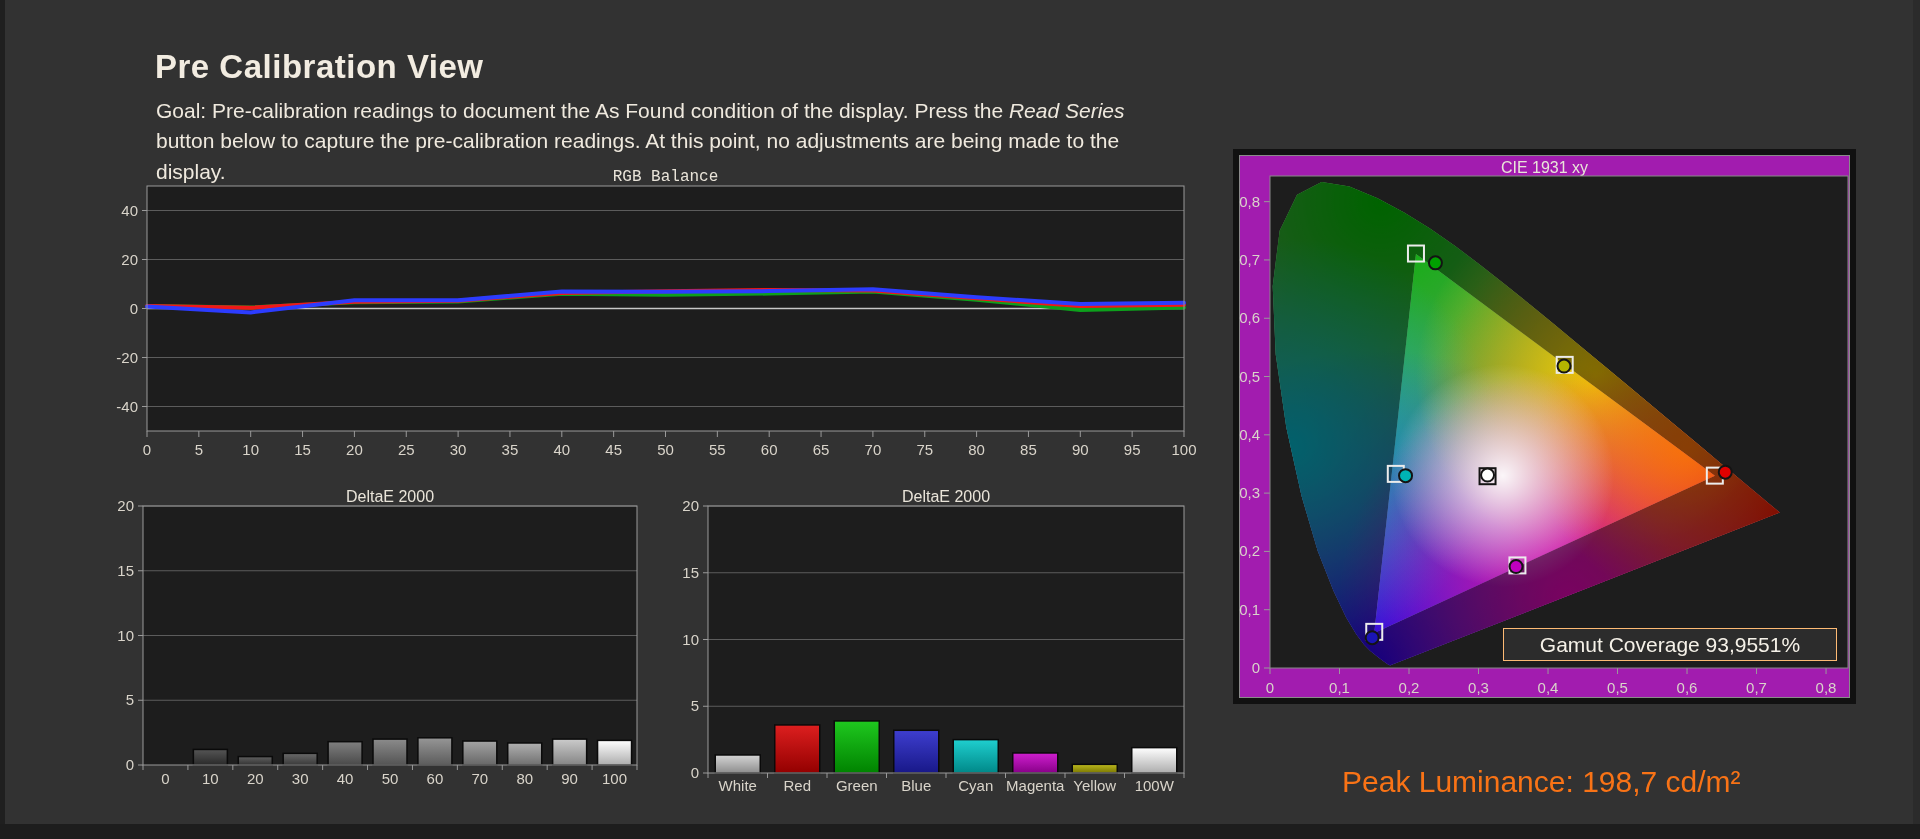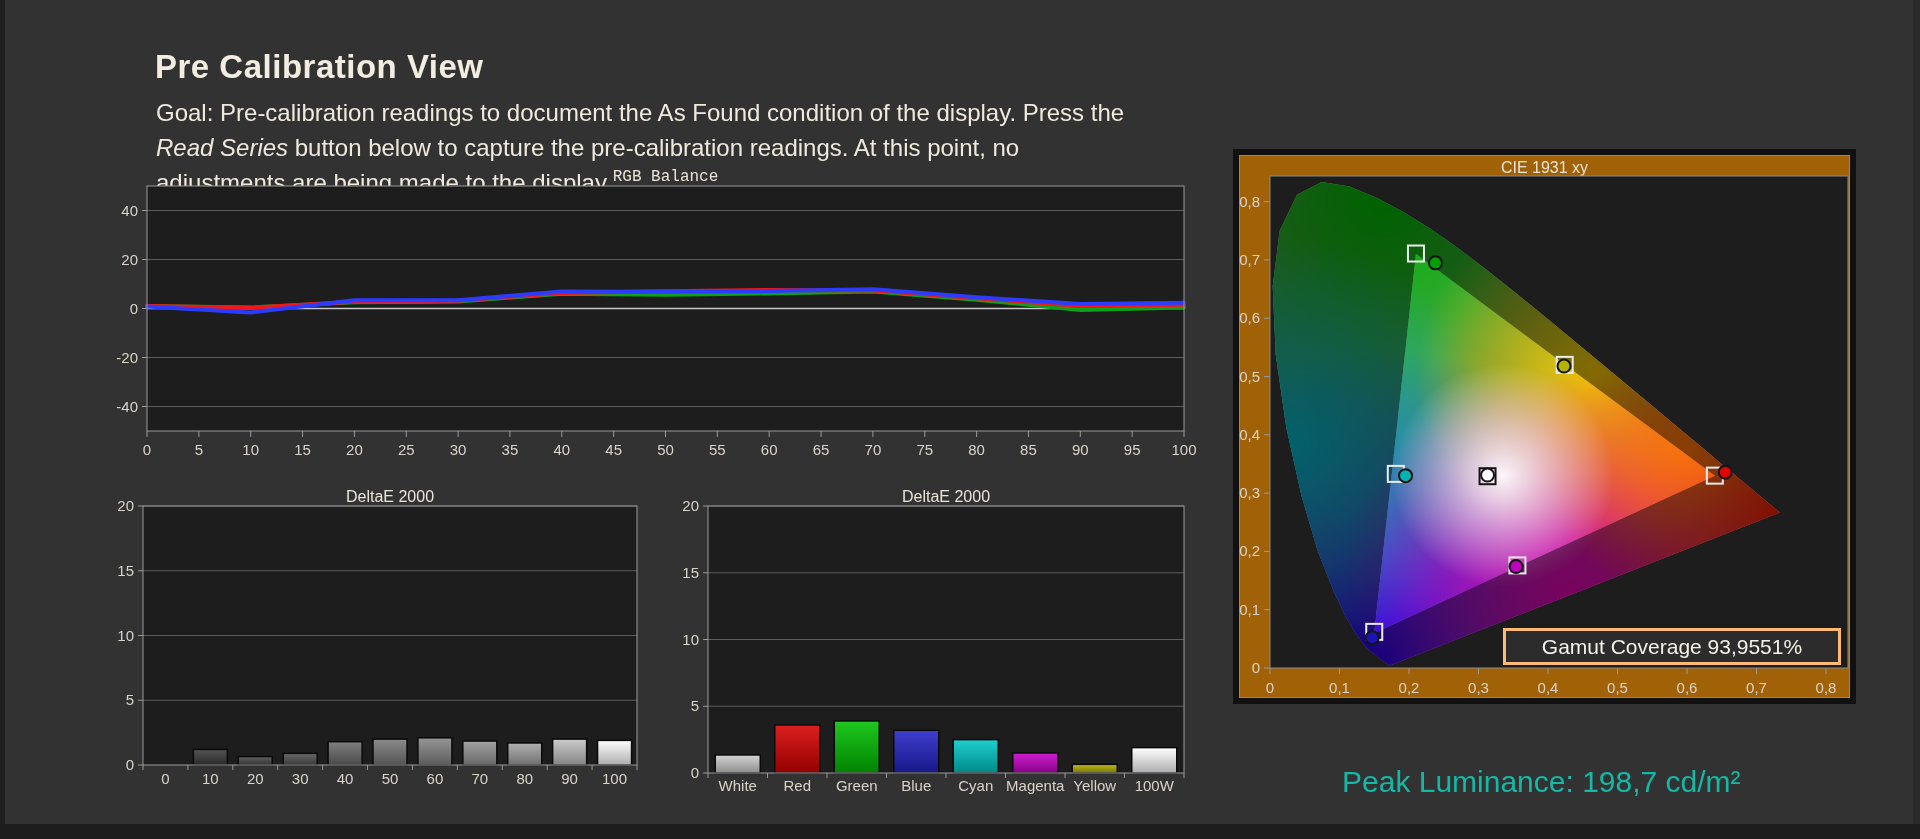--- a/index.html
+++ b/index.html
@@ -3,34 +3,34 @@
 <meta charset="utf-8">
 <style>
   html,body{margin:0;padding:0;background:#222;}
   .stage{position:relative;width:1920px;height:839px;background:#323232;overflow:hidden;
          font-family:"Liberation Sans",sans-serif;}
   .edge-left{position:absolute;left:0;top:0;width:5px;height:839px;background:#1f1f1f;}
   .edge-bottom{position:absolute;left:0;bottom:0;width:1920px;height:15px;background:#1d1d1d;}
   .edge-right{position:absolute;right:0;top:0;width:7px;height:839px;background:#2b2b2b;}
   .page-title{position:absolute;left:155px;top:48px;font-size:33px;font-weight:700;
               color:#f2ece1;letter-spacing:.5px;}
-  .goal{position:absolute;left:156px;top:96px;width:985px;font-size:24px;line-height:1.45;
+  .goal{position:absolute;left:156px;top:96px;width:985px;font-size:21px;line-height:1.45;
         color:#efe9de;}
   .chart{position:absolute;}
   .chart-title{position:absolute;text-align:center;font-size:16px;color:#e9e4d9;}
   .chart svg{position:absolute;left:0;top:0;}
   .cie-panel{position:absolute;left:1233px;top:149px;width:611px;height:543px;
-             background:#a16207;border:6px solid #111111;box-shadow:inset 0 0 0 1px #8a8a8a;}
+             background:#a21caf;border:6px solid #111111;box-shadow:inset 0 0 0 1px #8a8a8a;}
   .cie-title{position:absolute;left:0;top:4px;width:611px;text-align:center;
              font-size:16px;color:#e9e4d9;}
   .gamut-box{position:absolute;left:264px;top:473px;width:332px;height:31px;
-             background:rgba(46,46,46,0.92);border:3px solid #fdba74;
+             background:rgba(46,46,46,0.92);border:1px solid #fdba74;
              display:flex;align-items:center;justify-content:center;
              font-size:21px;color:#f5f1e8;}
-  .peak{position:absolute;left:1342px;top:765px;width:520px;font-size:30px;color:#14b8a6;}
+  .peak{position:absolute;left:1342px;top:765px;width:520px;font-size:30px;color:#f97316;}
   text{font-family:"Liberation Sans",sans-serif;}
 </style>
 </head>
 <body>
 
 <div class="stage">
   <div class="edge-left"></div>
   <div class="edge-right"></div>
 
   <div class="page-title">Pre Calibration View</div>

